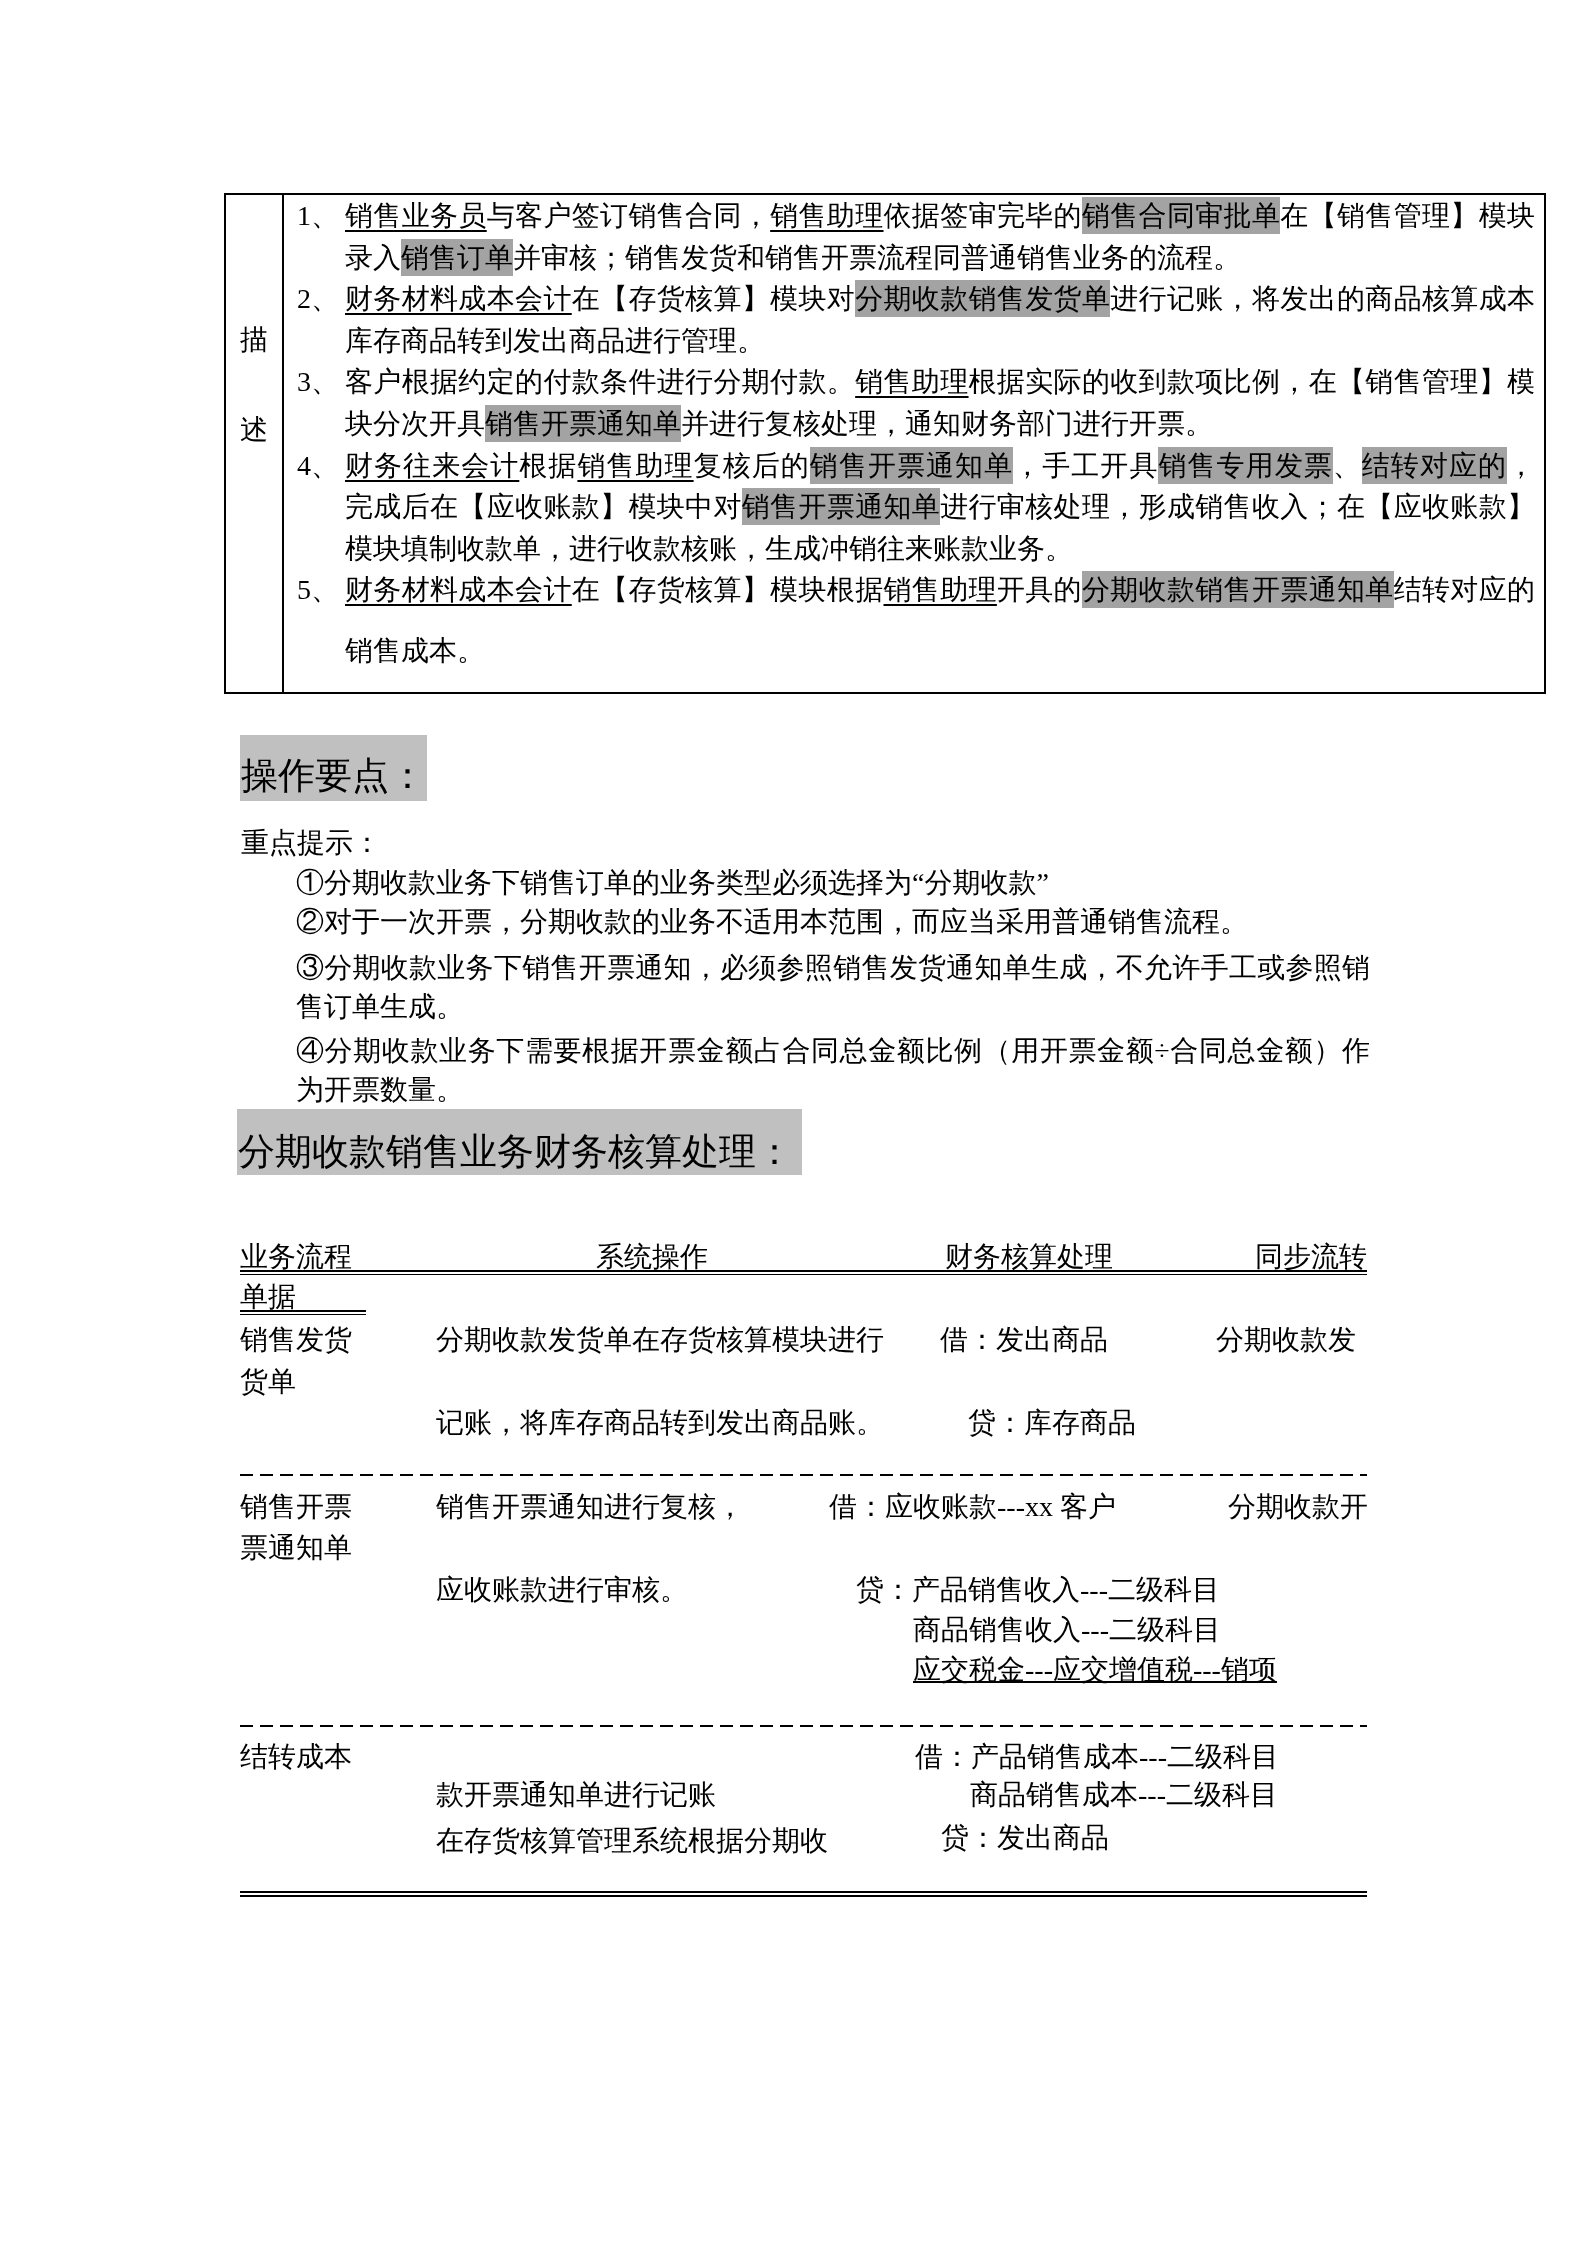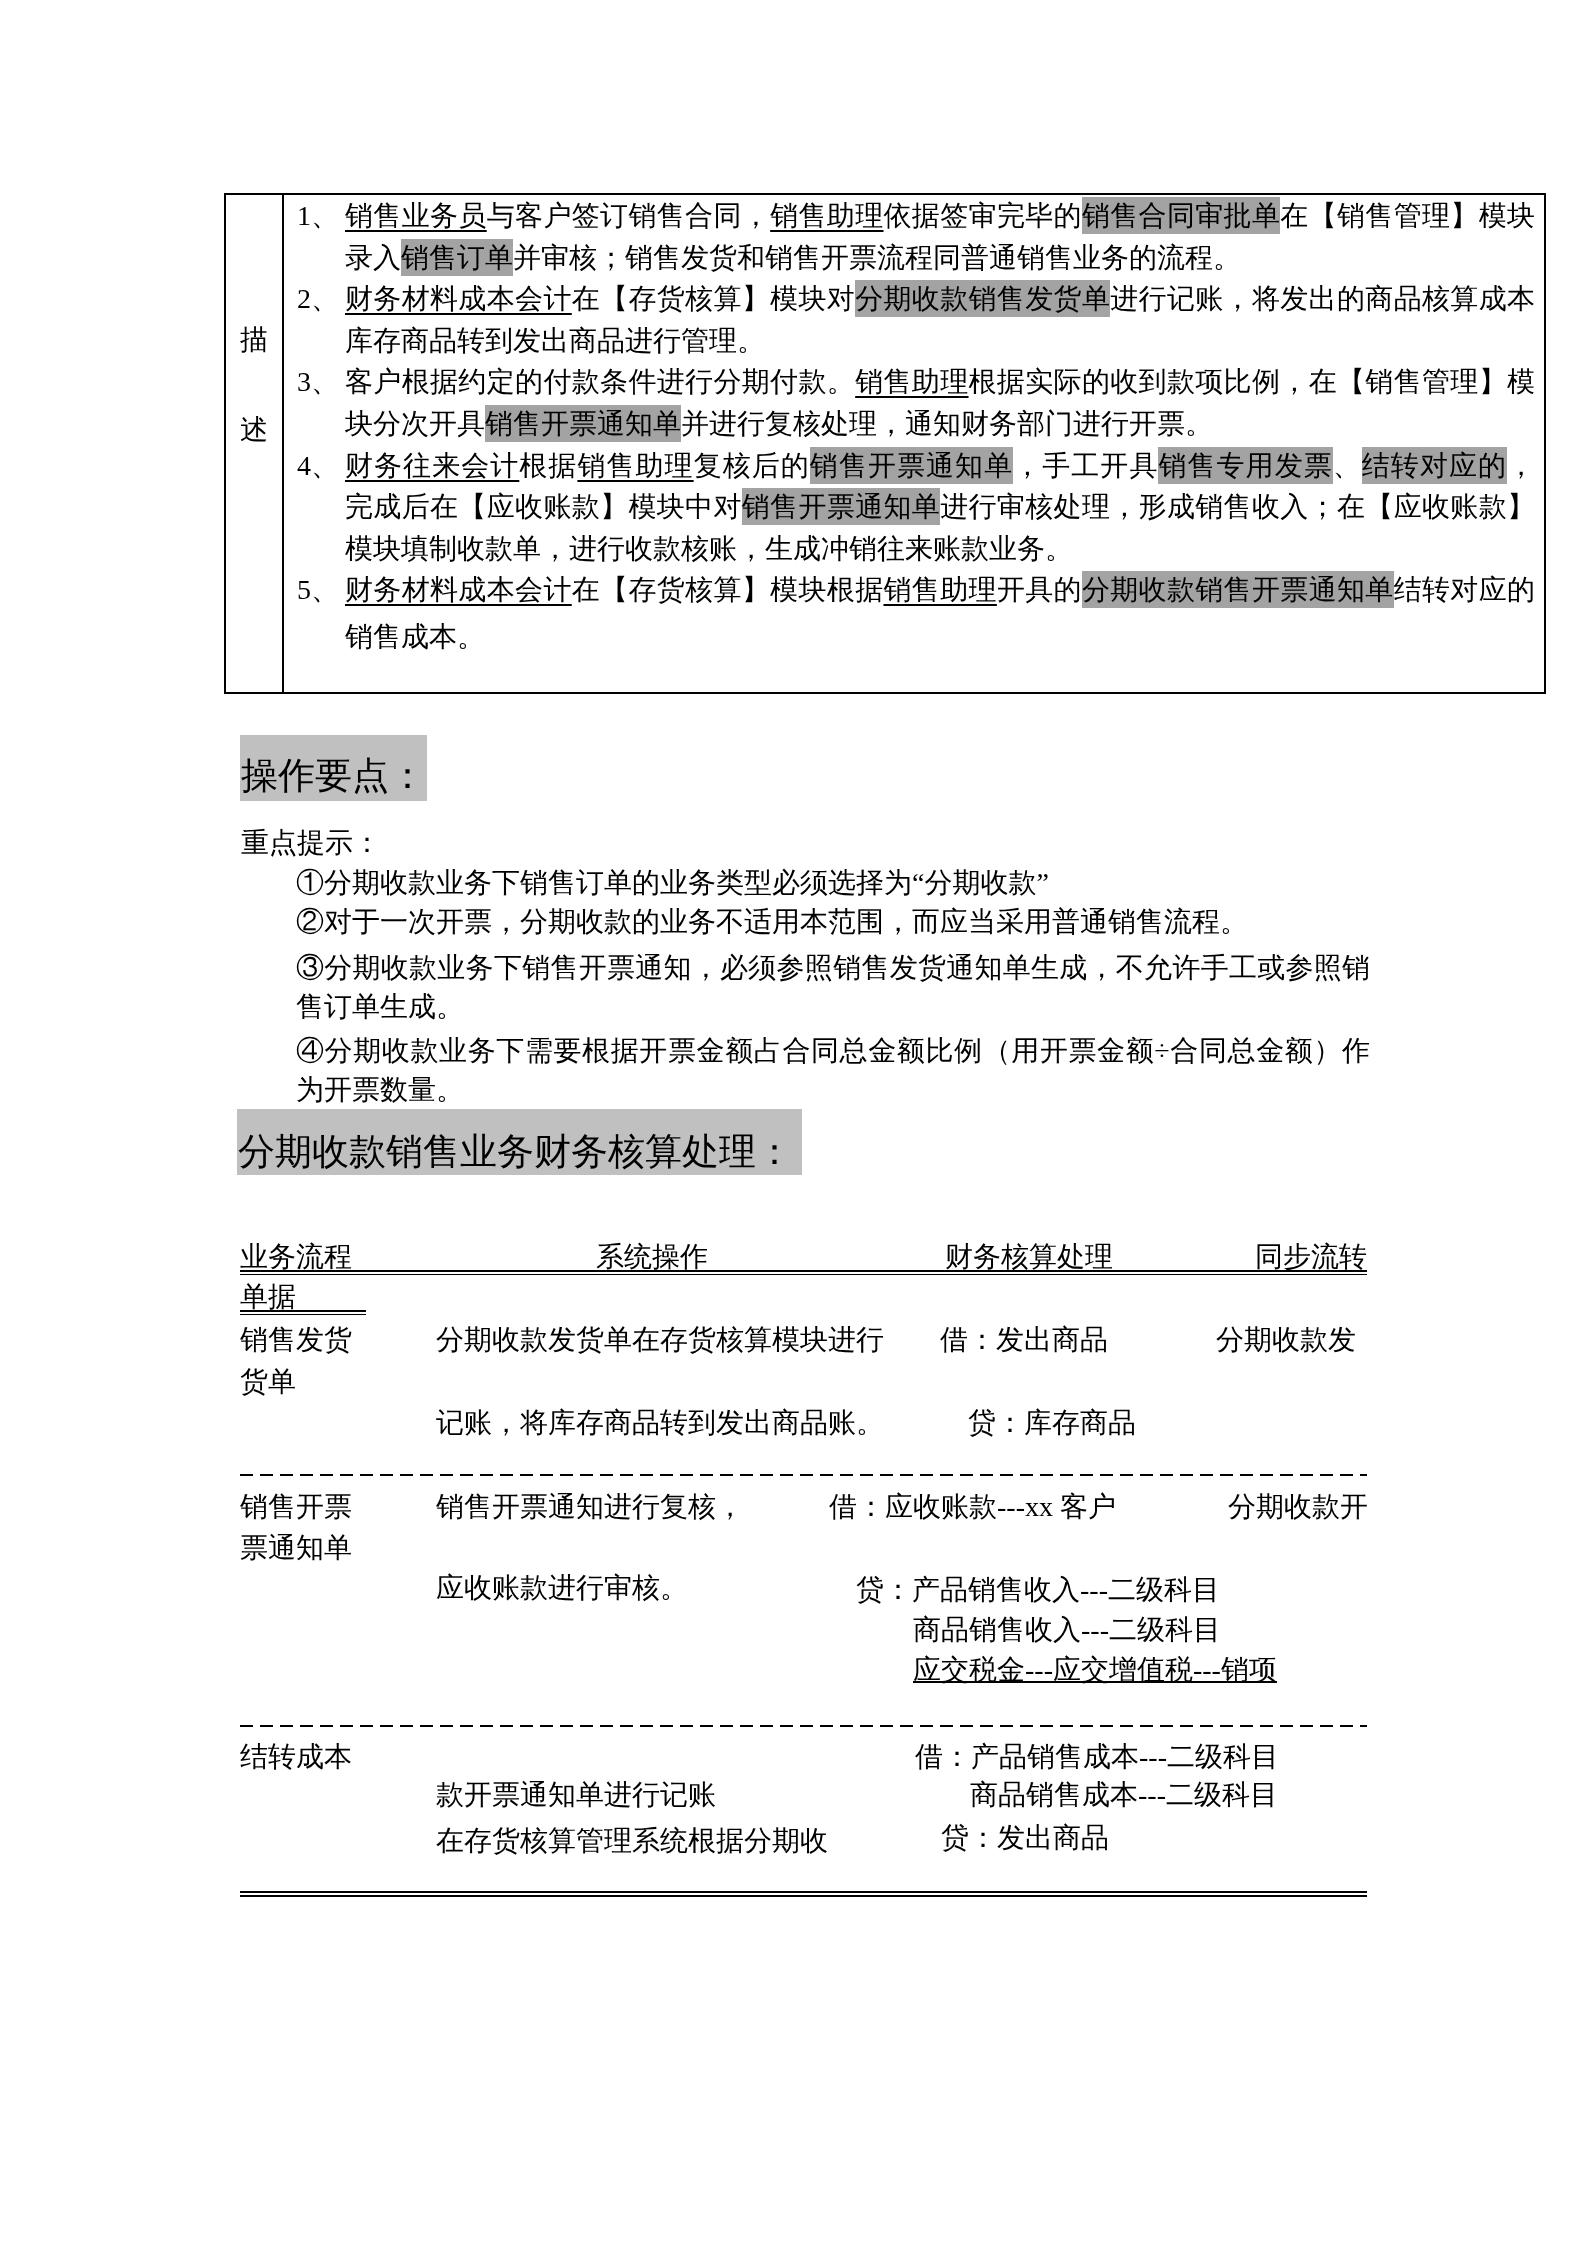--- a/index.html
+++ b/index.html
@@ -57,21 +57,21 @@
 <div class="dline just" style="top:361px"><span>客户根据约定的付款条件进行分期付款。</span><span class="u">销售助理</span><span>根据实际的收到款项比例，在【销售管理】模</span></div>
 <div class="dline left" style="top:403px"><span>块分次开具</span><span class="h">销售开票通知单</span><span>并进行复核处理，通知财务部门进行开票。</span></div>
 
 <div class="num" style="top:445px">4、</div>
 <div class="dline just" style="top:445px"><span class="u">财务往来会计</span><span>根据</span><span class="u">销售助理</span><span>复核后的</span><span class="h">销售开票通知单</span><span>，手工开具</span><span class="h">销售专用发票</span><span>、</span><span class="h">结转对应的</span><span>，</span></div>
 <div class="dline just" style="top:486px"><span>完成后在【应收账款】模块中对</span><span class="h">销售开票通知单</span><span>进行审核处理，形成销售收入；在【应收账款】</span></div>
 <div class="dline left" style="top:528px"><span>模块填制收款单，进行收款核账，生成冲销往来账款业务。</span></div>
 
 <div class="num" style="top:569px">5、</div>
 <div class="dline just" style="top:569px"><span class="u">财务材料成本会计</span><span>在【存货核算】模块根据</span><span class="u">销售助理</span><span>开具的</span><span class="h">分期收款销售开票通知单</span><span>结转对应的</span></div>
-<div class="dline left" style="top:616px"><span>销售成本。</span></div>
+<div class="dline left" style="top:630px"><span>销售成本。</span></div>
 
 <div class="heading" style="left:240px; top:735px; width:187px; padding-top:15px;">操作要点：</div>
 <div class="t" style="left:241px; top:822px;">重点提示：</div>
 <div class="t" style="left:296px; top:862px;">①分期收款业务下销售订单的业务类型必须选择为“分期收款”</div>
 <div class="t" style="left:296px; top:901px;">②对于一次开票，分期收款的业务不适用本范围，而应当采用普通销售流程。</div>
 <div class="tj" style="left:296px; top:947px; width:1074px;">③分期收款业务下销售开票通知，必须参照销售发货通知单生成，不允许手工或参照销</div>
 <div class="t" style="left:296px; top:986px;">售订单生成。</div>
 <div class="tj" style="left:296px; top:1030px; width:1074px;">④分期收款业务下需要根据开票金额占合同总金额比例（用开票金额÷合同总金额）作</div>
 <div class="t" style="left:296px; top:1069px;">为开票数量。</div>
 
@@ -92,21 +92,21 @@
 <div class="t" style="left:436px; top:1319px;">分期收款发货单在存货核算模块进行</div>
 <div class="t" style="left:436px; top:1402px;text-align:right;">记账，将库存商品转到发出商品账。</div>
 <div class="t" style="left:940px; top:1319px;">借：发出商品</div>
 <div class="t" style="left:968px; top:1402px;">贷：库存商品</div>
 <div class="t" style="left:1216px; top:1319px;text-align:right;">分期收款发</div>
 <div class="dash" style="top:1474px;"></div>
 
 <div class="t" style="left:240px; top:1486px;">销售开票</div>
 <div class="t" style="left:240px; top:1527px;">票通知单</div>
 <div class="t" style="left:436px; top:1486px;">销售开票通知进行复核，</div>
-<div class="t" style="left:436px; top:1569px;font-family:Liberation Mono, monospace;">应收账款进行审核。</div>
+<div class="t" style="left:436px; top:1569px;">应收账款进行审核。</div>
 <div class="t" style="left:829px; top:1486px;">借：应收账款---xx 客户</div>
 <div class="t" style="left:856px; top:1569px;">贷：产品销售收入---二级科目</div>
 <div class="t" style="left:913px; top:1609px;">商品销售收入---二级科目</div>
 <div class="t" style="left:913px; top:1649px;text-decoration:underline;">应交税金---应交增值税---销项</div>
 <div class="t" style="left:1228px; top:1486px;">分期收款开</div>
 <div class="dash" style="top:1725px;"></div>
 
 <div class="t" style="left:240px; top:1736px;">结转成本</div>
 <div class="t" style="left:436px; top:1820px;">在存货核算管理系统根据分期收</div>
 <div class="t" style="left:436px; top:1774px;">款开票通知单进行记账</div>

